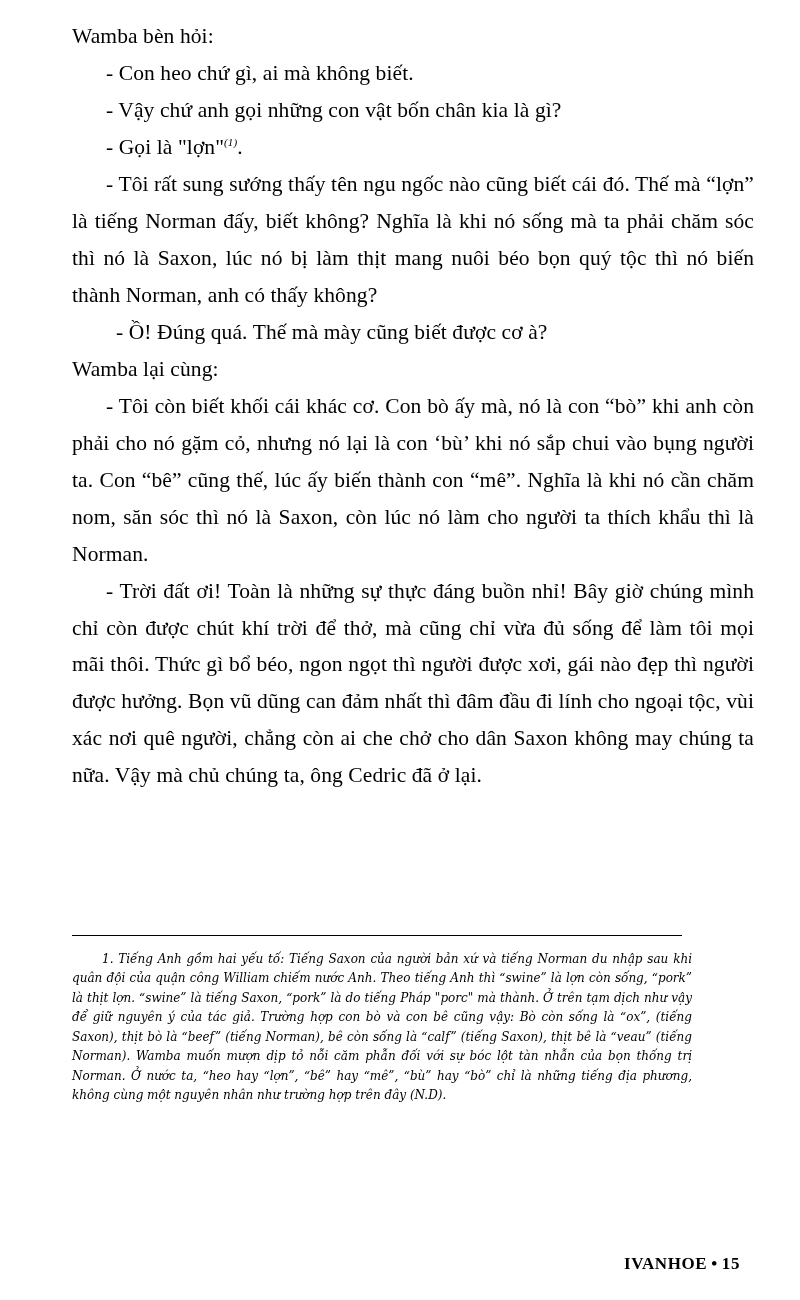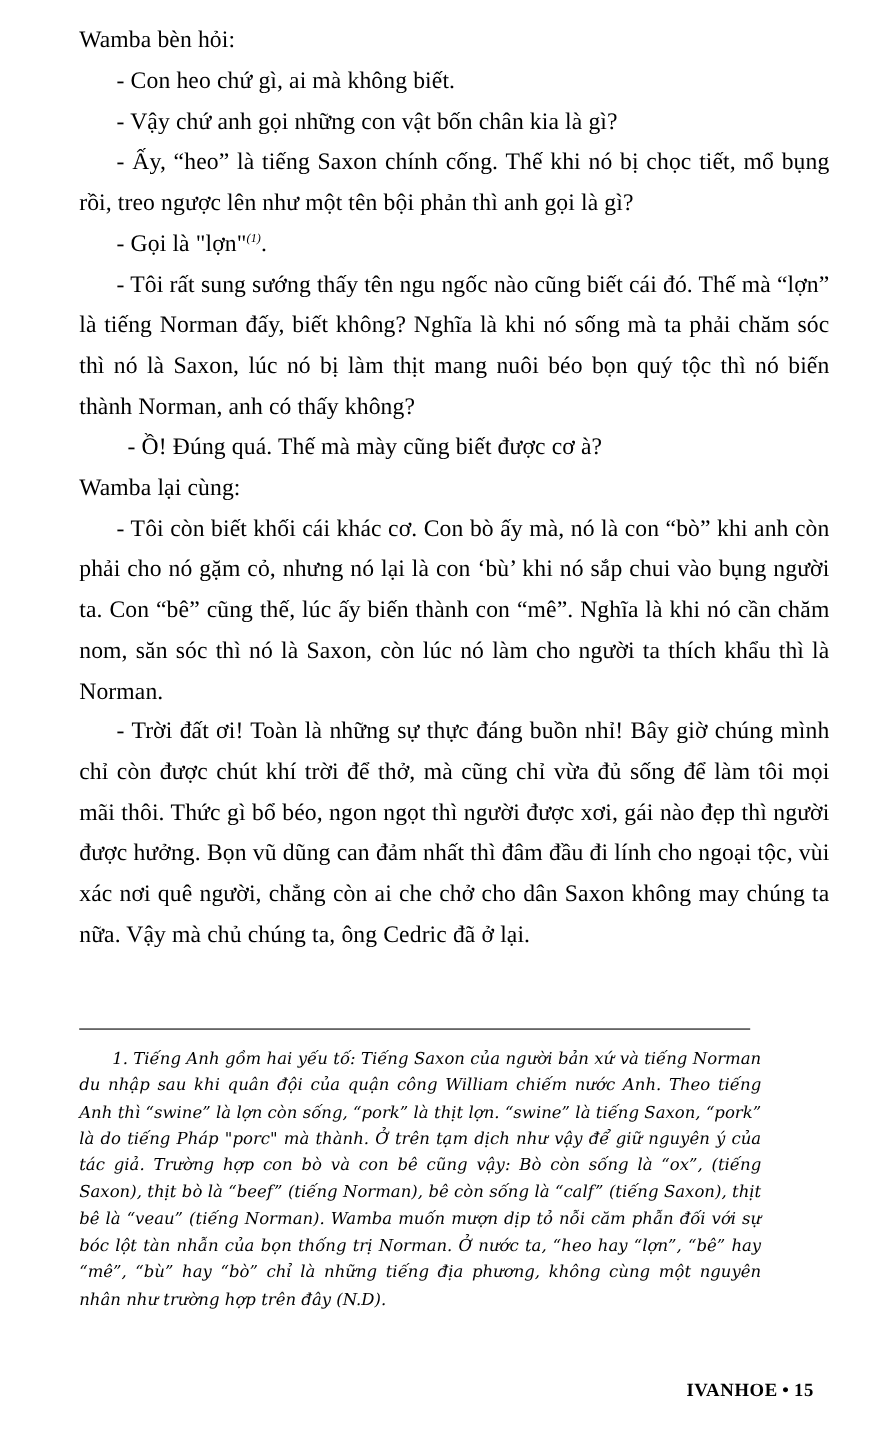--- a/index.html
+++ b/index.html
@@ -52,21 +52,21 @@
     height: 1px;
     background: #000000;
   }
   .footnote {
     position: absolute;
     left: 72px;
     top: 950px;
     width: 620px;
     font-family: "DejaVu Serif", serif;
     font-style: italic;
-    font-size: 15px;
+    font-size: 12px;
     line-height: 1.62;
     text-align: justify;
     text-justify: inter-word;
   }
   .footnote p {
     margin: 0;
     text-indent: 30px;
   }
   .footer {
     position: absolute;
@@ -83,21 +83,20 @@
 </style>
 </head>
 <body>
 
 <div class="page">
 
   <div class="body-text">
     <p class="p-flush">Wamba bèn hỏi:</p>
     <p>- Con heo chứ gì, ai mà không biết.</p>
     <p>- Vậy chứ anh gọi những con vật bốn chân kia là gì?</p>
-    <p>- Ấy, “heo” là tiếng Saxon chính cống. Thế khi nó bị chọc tiết, mổ bụng rồi, treo ngược lên như một tên bội phản thì anh gọi là gì?</p>
     <p><span>- Gọi là "lợn"</span><sup class="fn">(1)</sup><span>.</span></p>
     <p>- Tôi rất sung sướng thấy tên ngu ngốc nào cũng biết cái đó. Thế mà “lợn” là tiếng Norman đấy, biết không? Nghĩa là khi nó sống mà ta phải chăm sóc thì nó là Saxon, lúc nó bị làm thịt mang nuôi béo bọn quý tộc thì nó biến thành Norman, anh có thấy không?</p>
     <p class="p-wide">- Ồ! Đúng quá. Thế mà mày cũng biết được cơ à?</p>
     <p class="p-flush">Wamba lại cùng:</p>
     <p>- Tôi còn biết khối cái khác cơ. Con bò ấy mà, nó là con “bò” khi anh còn phải cho nó gặm cỏ, nhưng nó lại là con ‘bù’ khi nó sắp chui vào bụng người ta. Con “bê” cũng thế, lúc ấy biến thành con “mê”. Nghĩa là khi nó cần chăm nom, săn sóc thì nó là Saxon, còn lúc nó làm cho người ta thích khẩu thì là Norman.</p>
     <p>- Trời đất ơi! Toàn là những sự thực đáng buồn nhỉ! Bây giờ chúng mình chỉ còn được chút khí trời để thở, mà cũng chỉ vừa đủ sống để làm tôi mọi mãi thôi. Thức gì bổ béo, ngon ngọt thì người được xơi, gái nào đẹp thì người được hưởng. Bọn vũ dũng can đảm nhất thì đâm đầu đi lính cho ngoại tộc, vùi xác nơi quê người, chẳng còn ai che chở cho dân Saxon không may chúng ta nữa. Vậy mà chủ chúng ta, ông Cedric đã ở lại.</p>
   </div>
 
   <div class="rule"></div>
 

